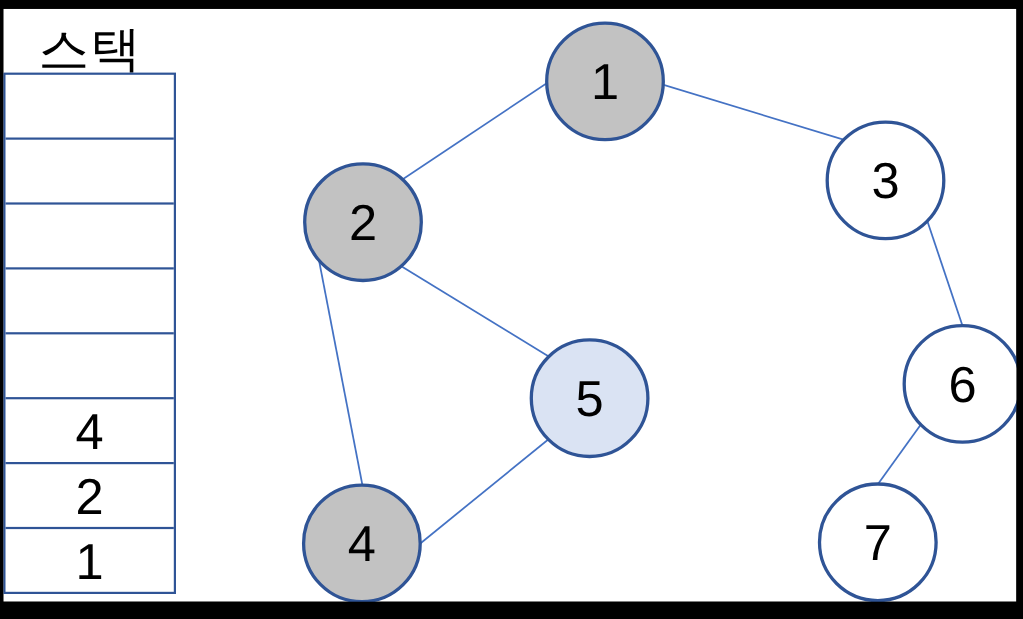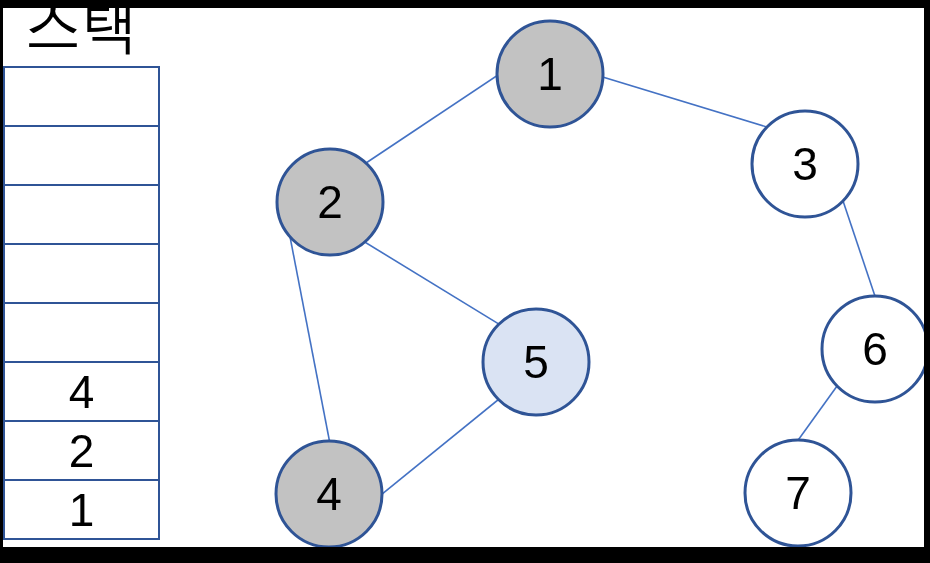--- a/index.html
+++ b/index.html
@@ -21,23 +21,23 @@
   svg.graph text{
     font-family:"Liberation Sans","DejaVu Sans",sans-serif;
     font-size:46px;fill:var(--text,#000);text-anchor:middle;
   }
   .frame-band{position:absolute;background:var(--frame,#000);}
   .frame-top{left:0;top:0;width:930px;height:8px;}
   .frame-bottom{left:0;top:547px;width:930px;height:16px;}
   .frame-left{left:0;top:0;width:3px;height:563px;}
   .frame-right{left:924px;top:0;width:6px;height:563px;}
   .stack-title{
-    position:absolute;left:3px;top:0;width:158px;height:56px;
+    position:absolute;left:3px;top:18px;width:158px;height:56px;
     display:flex;align-items:center;justify-content:center;
-    font-size:56px;letter-spacing:1px;
+    font-size:46px;letter-spacing:1px;
   }
   .stack{
     position:absolute;left:3px;top:66px;width:153px;height:470px;
     border:2.5px solid var(--stack-border,#2f5496);
     display:flex;flex-direction:column;
     background:var(--canvas-bg,#fff);
   }
   .stack-cell{
     flex:1;display:flex;align-items:center;justify-content:center;
     font-size:46px;line-height:1;

